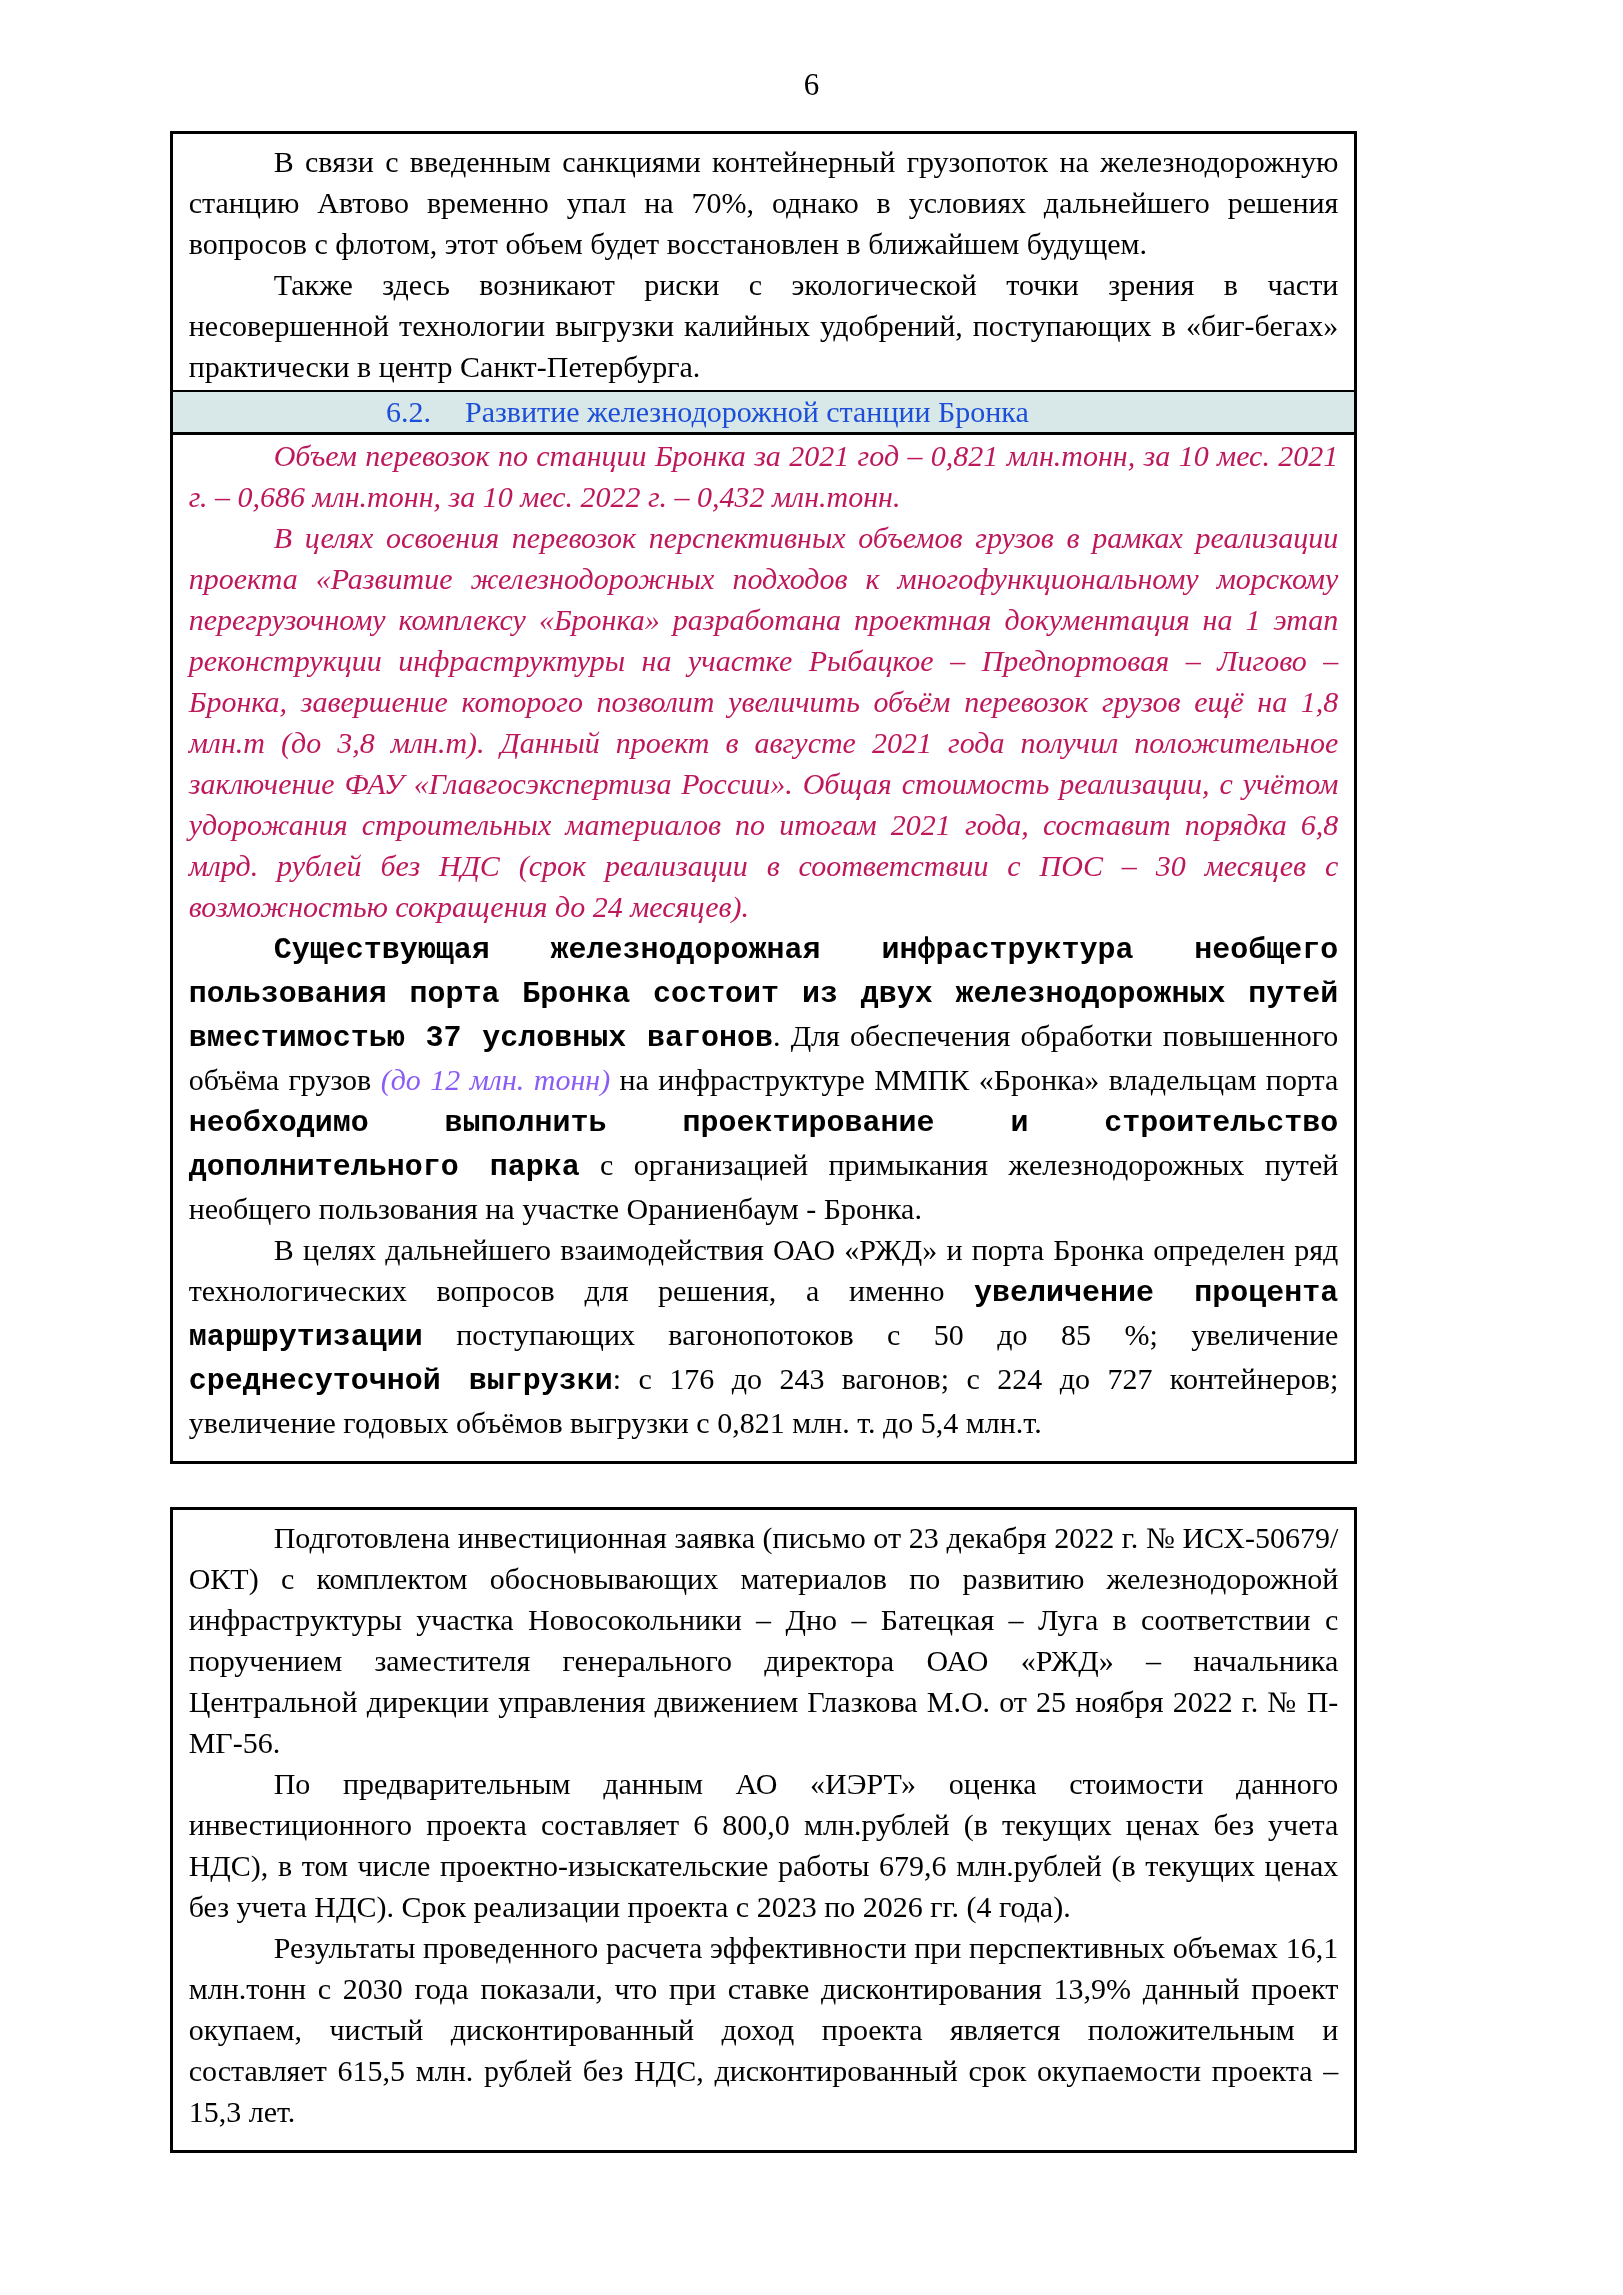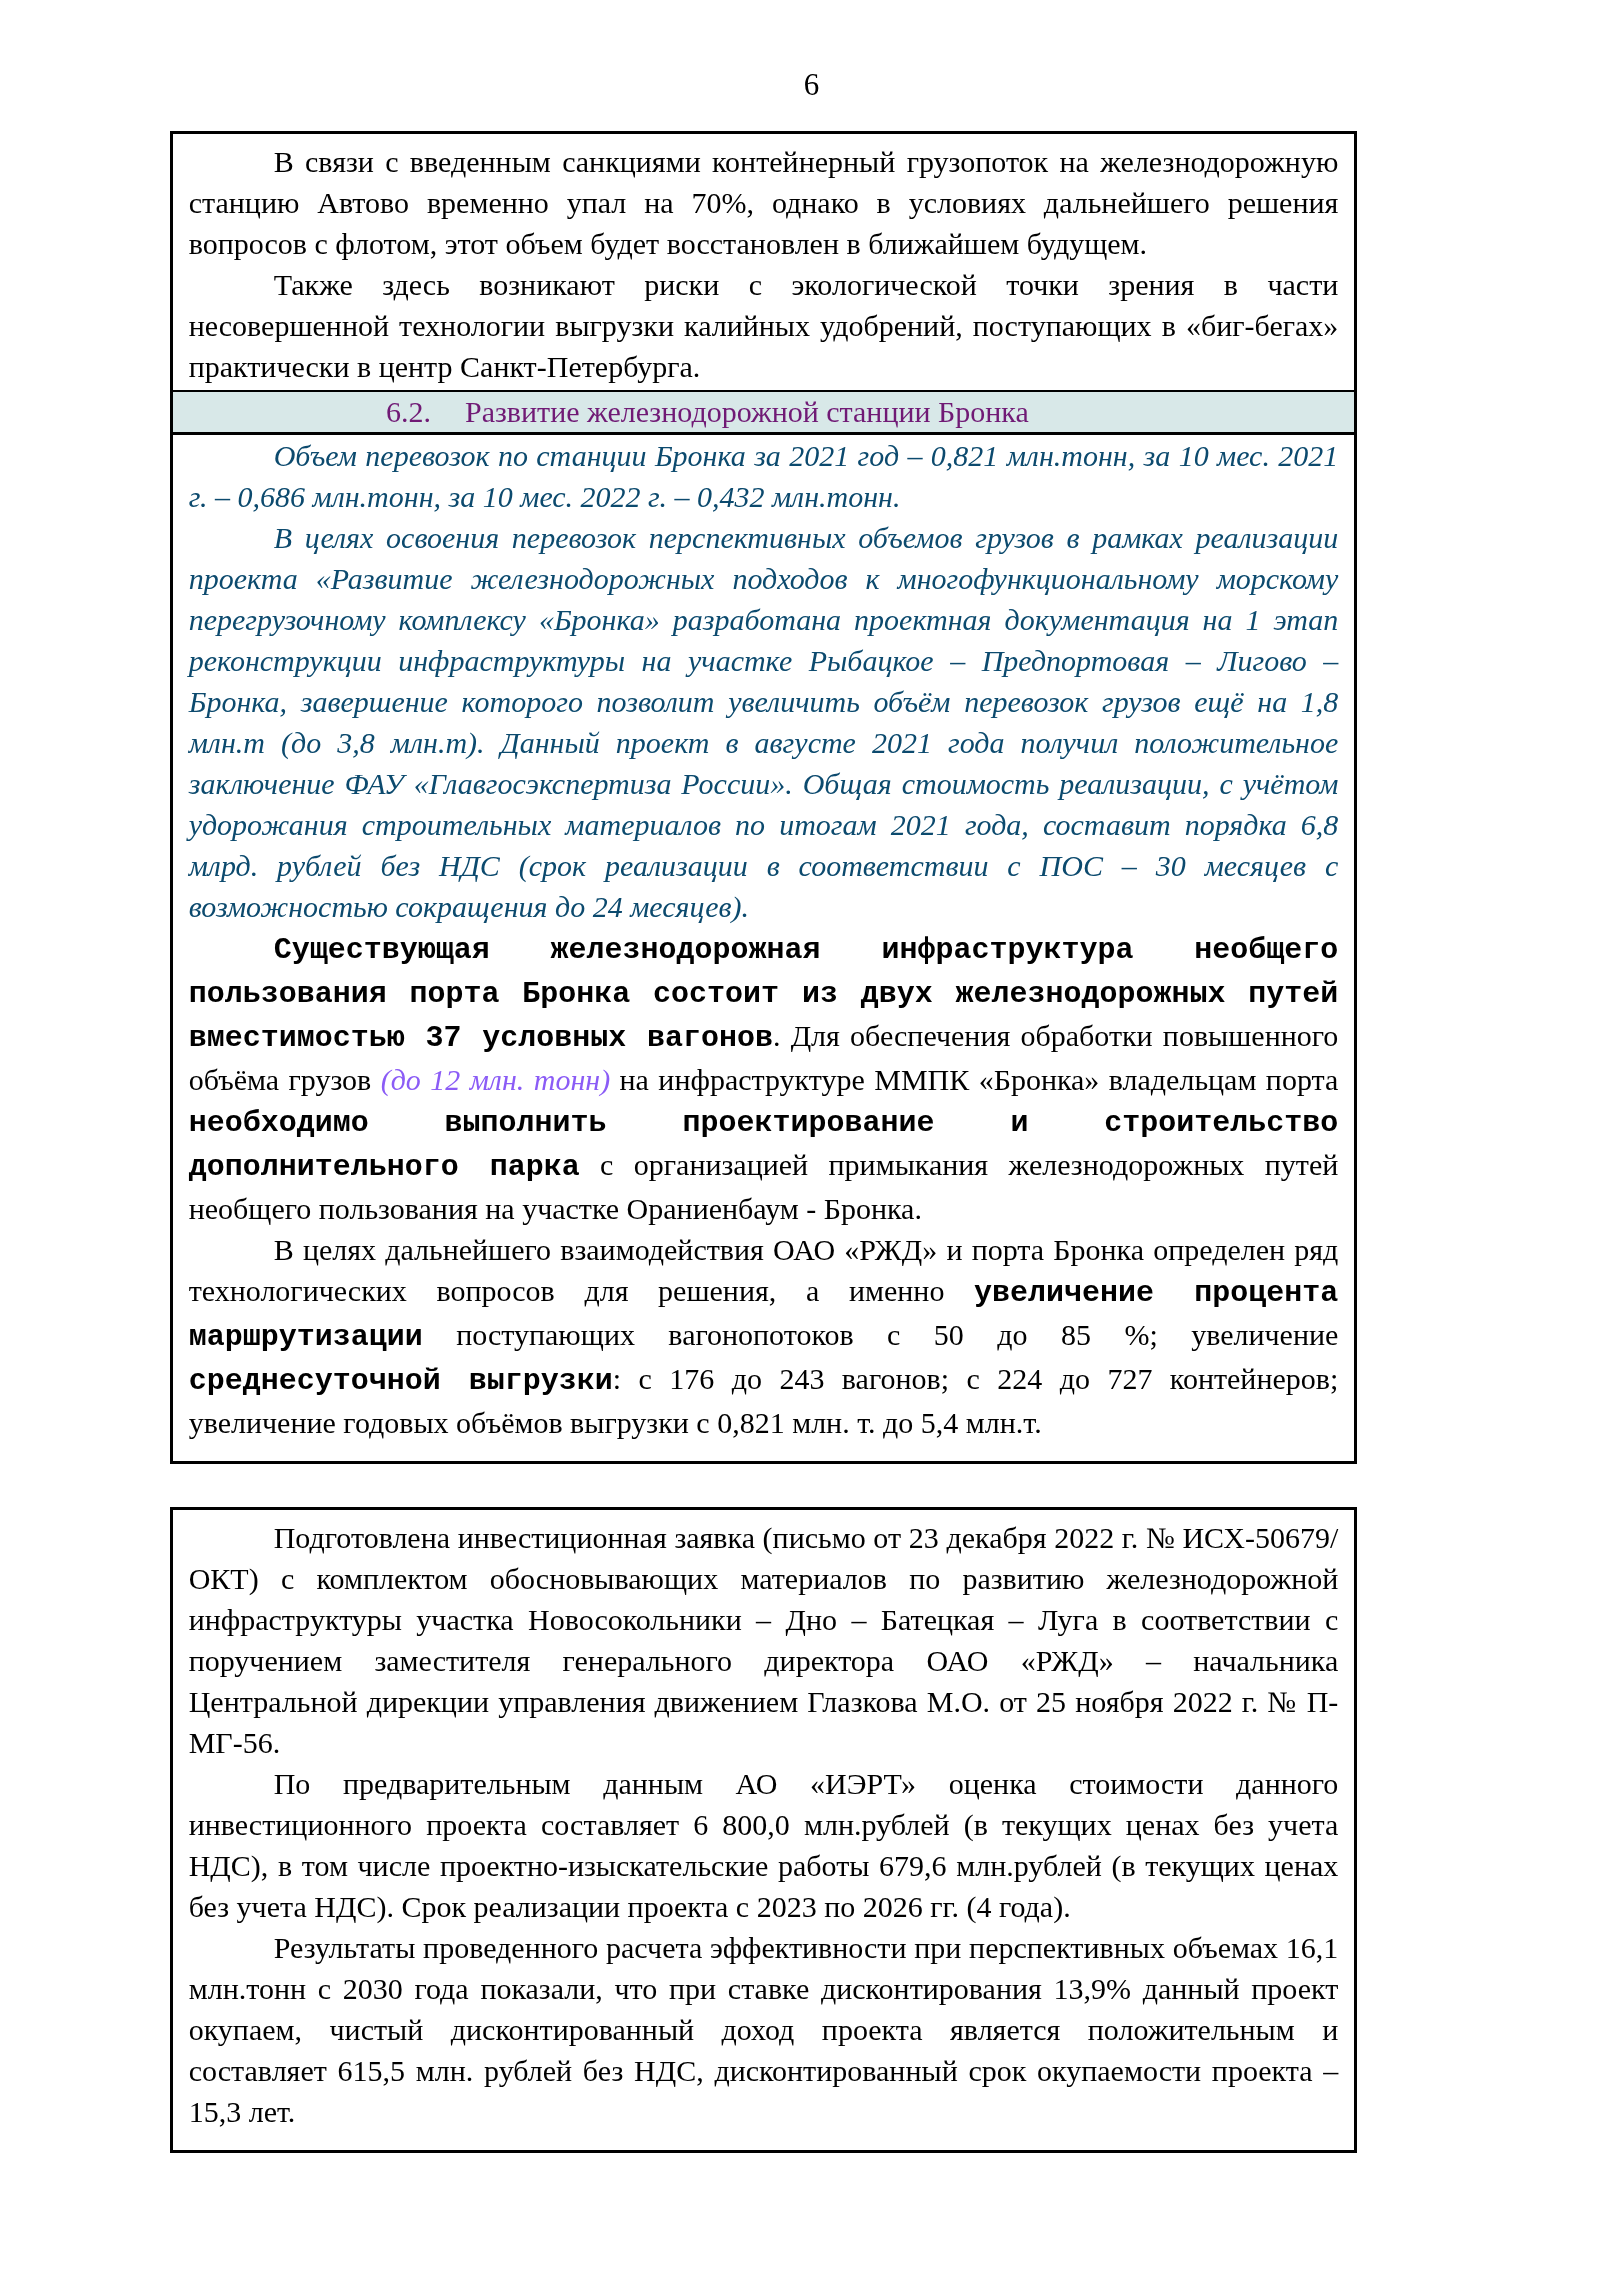--- a/index.html
+++ b/index.html
@@ -46,31 +46,31 @@
   .band {
     background: #D8E8E8;
     border-bottom: 3.9px solid #000000;
     font-size: 30px;
     line-height: 34px;
     padding: 2.6px 15.7px 3.3px 0;
   }
   .band62 {
     border-top: 2px solid #000000;
     margin-top: 3.9px;
-    color: #701a75;
+    color: #1d4ed8;
     padding-left: 213px;
   }
   .band62 .hnum { margin-right: 34px; }
   .band7 {
     color: #356868;
     font-weight: bold;
     font-size: 31px;
     padding-left: 145px;
   }
-  .blue-it  { color: #0c4a6e; font-style: italic; }
+  .blue-it  { color: #be185d; font-style: italic; }
   .slate-it { color: #8b5cf6; font-style: italic; }
   .b { font-weight: bold; font-family: Liberation Mono, monospace; }
 </style>
 </head>
 <body>
 
 <div class="page">
 
   <div class="pagenum">6</div>
 

